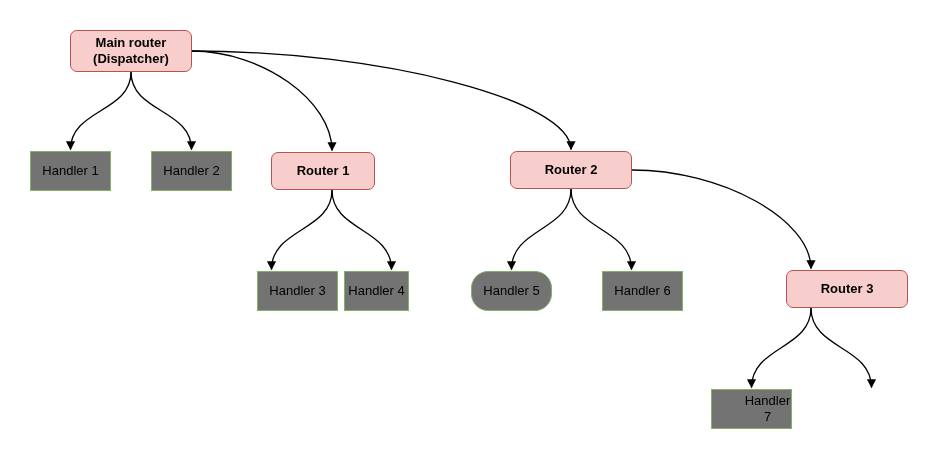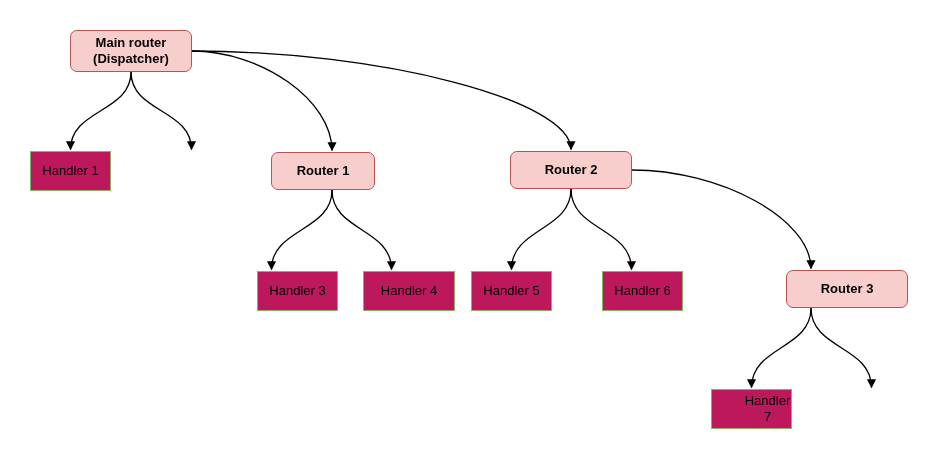--- a/index.html
+++ b/index.html
@@ -34,21 +34,21 @@
     color: #000000;
     white-space: pre-line;
   }
   .node.router {
     background: #f8cecc;
     border: 1px solid #b85450;
     border-radius: 7px;
     font-weight: bold;
   }
   .node.handler {
-    background: #be185d;
+    background: #737373;
     border: 1px solid #82b366;
     border-radius: 0;
   }
   .edge {
     fill: none;
     stroke: #000000;
     stroke-width: 1.3;
   }
 </style>
 </head>
@@ -69,21 +69,22 @@
       <path class="edge" d="M332,190 C332,231.34 391.5,228.16 391.5,269.5" marker-end="url(#arrowhead)"></path>
       <path class="edge" d="M571,189 C571,230.86 511.5,227.64 511.5,269.5" marker-end="url(#arrowhead)"></path>
       <path class="edge" d="M571,189 C571,230.86 631.5,227.64 631.5,269.5" marker-end="url(#arrowhead)"></path>
       <path class="edge" d="M632,170 C721.5,170 811,219.25 811,268.5" marker-end="url(#arrowhead)"></path>
       <path class="edge" d="M811,308 C811,349.34000000000003 751.5,346.15999999999997 751.5,387.5" marker-end="url(#arrowhead)"></path>
       <path class="edge" d="M811,308 C811,349.34000000000003 871.5,346.15999999999997 871.5,387.5" marker-end="url(#arrowhead)"></path>
     </svg>
     <div class="node router" style="left: 70px; top: 30px; width: 122px; height: 42px;"><span>Main router
 (Dispatcher)</span></div>
     <div class="node handler" style="left: 30px; top: 151px; width: 81px; height: 40px;"><span>Handler 1</span></div>
+    <div class="node handler" style="left: 151px; top: 151px; width: 81px; height: 40px;"><span>Handler 2</span></div>
     <div class="node router" style="left: 271px; top: 152px; width: 104px; height: 38px;"><span>Router 1</span></div>
     <div class="node router" style="left: 510px; top: 151px; width: 122px; height: 38px;"><span>Router 2</span></div>
     <div class="node handler" style="left: 231px; top: 271px; width: 81px; height: 40px; margin-left: 26px;"><span>Handler 3</span></div>
-    <div class="node handler" style="left: 363px; top: 271px; width: 92px; height: 40px;"><span>Handler 4</span></div>
-    <div class="node handler" style="left: 471px; top: 271px; width: 81px; height: 40px;"><span>Handler 5</span></div>
+    <div class="node handler" style="left: 344px; top: 271px; width: 65px; height: 40px;"><span>Handler 4</span></div>
+    <div class="node handler" style="left: 471px; top: 271px; width: 81px; height: 40px; border-radius: 17px;"><span>Handler 5</span></div>
     <div class="node handler" style="left: 591px; top: 271px; width: 81px; height: 40px; margin-left: 11px;"><span>Handler 6</span></div>
     <div class="node router" style="left: 750px; top: 270px; width: 122px; height: 38px; margin-left: 36px;"><span>Router 3</span></div>
     <div class="node handler" style="left: 711px; top: 389px; width: 81px; height: 40px; padding-left: 32px;"><span>Handler 7</span></div>
   </div>
 
 </body></html>

